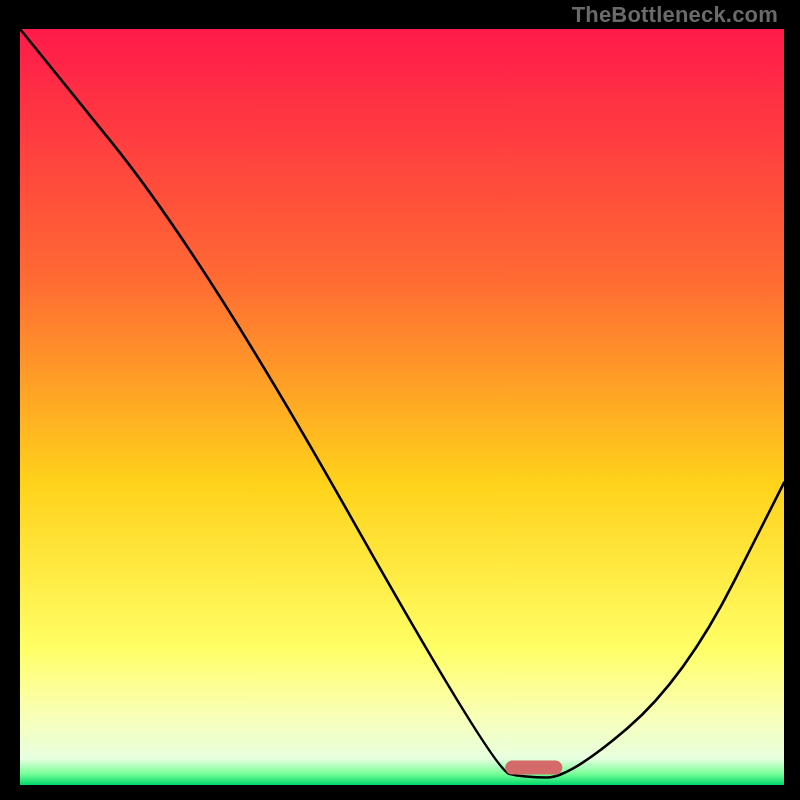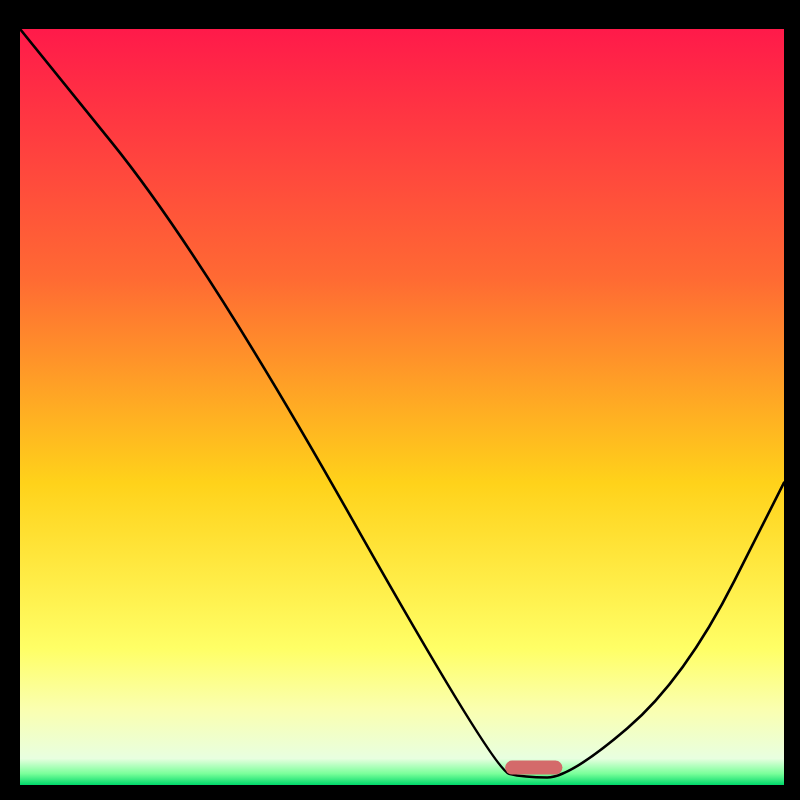--- a/index.html
+++ b/index.html
@@ -33,20 +33,21 @@
     font-weight: bold;
     color: #6a6a6a;
     letter-spacing: 0.2px;
   }
   svg { display: block; }
 </style>
 </head>
 <body>
 
 <div class="chart-container">
+  <div class="watermark">TheBottleneck.com</div>
 
   <div class="plot-area">
     <svg id="chart-svg" width="764" height="756" viewBox="0 0 764 756" preserveAspectRatio="none">
       <defs>
         <linearGradient id="bg-grad" x1="0" y1="0" x2="0" y2="1">
             <stop offset="0%" stop-color="#ff1a4a"></stop>
             <stop offset="33%" stop-color="#ff6a33"></stop>
             <stop offset="60%" stop-color="#ffd21a"></stop>
             <stop offset="82%" stop-color="#ffff66"></stop>
             <stop offset="90%" stop-color="#faffb0"></stop>

